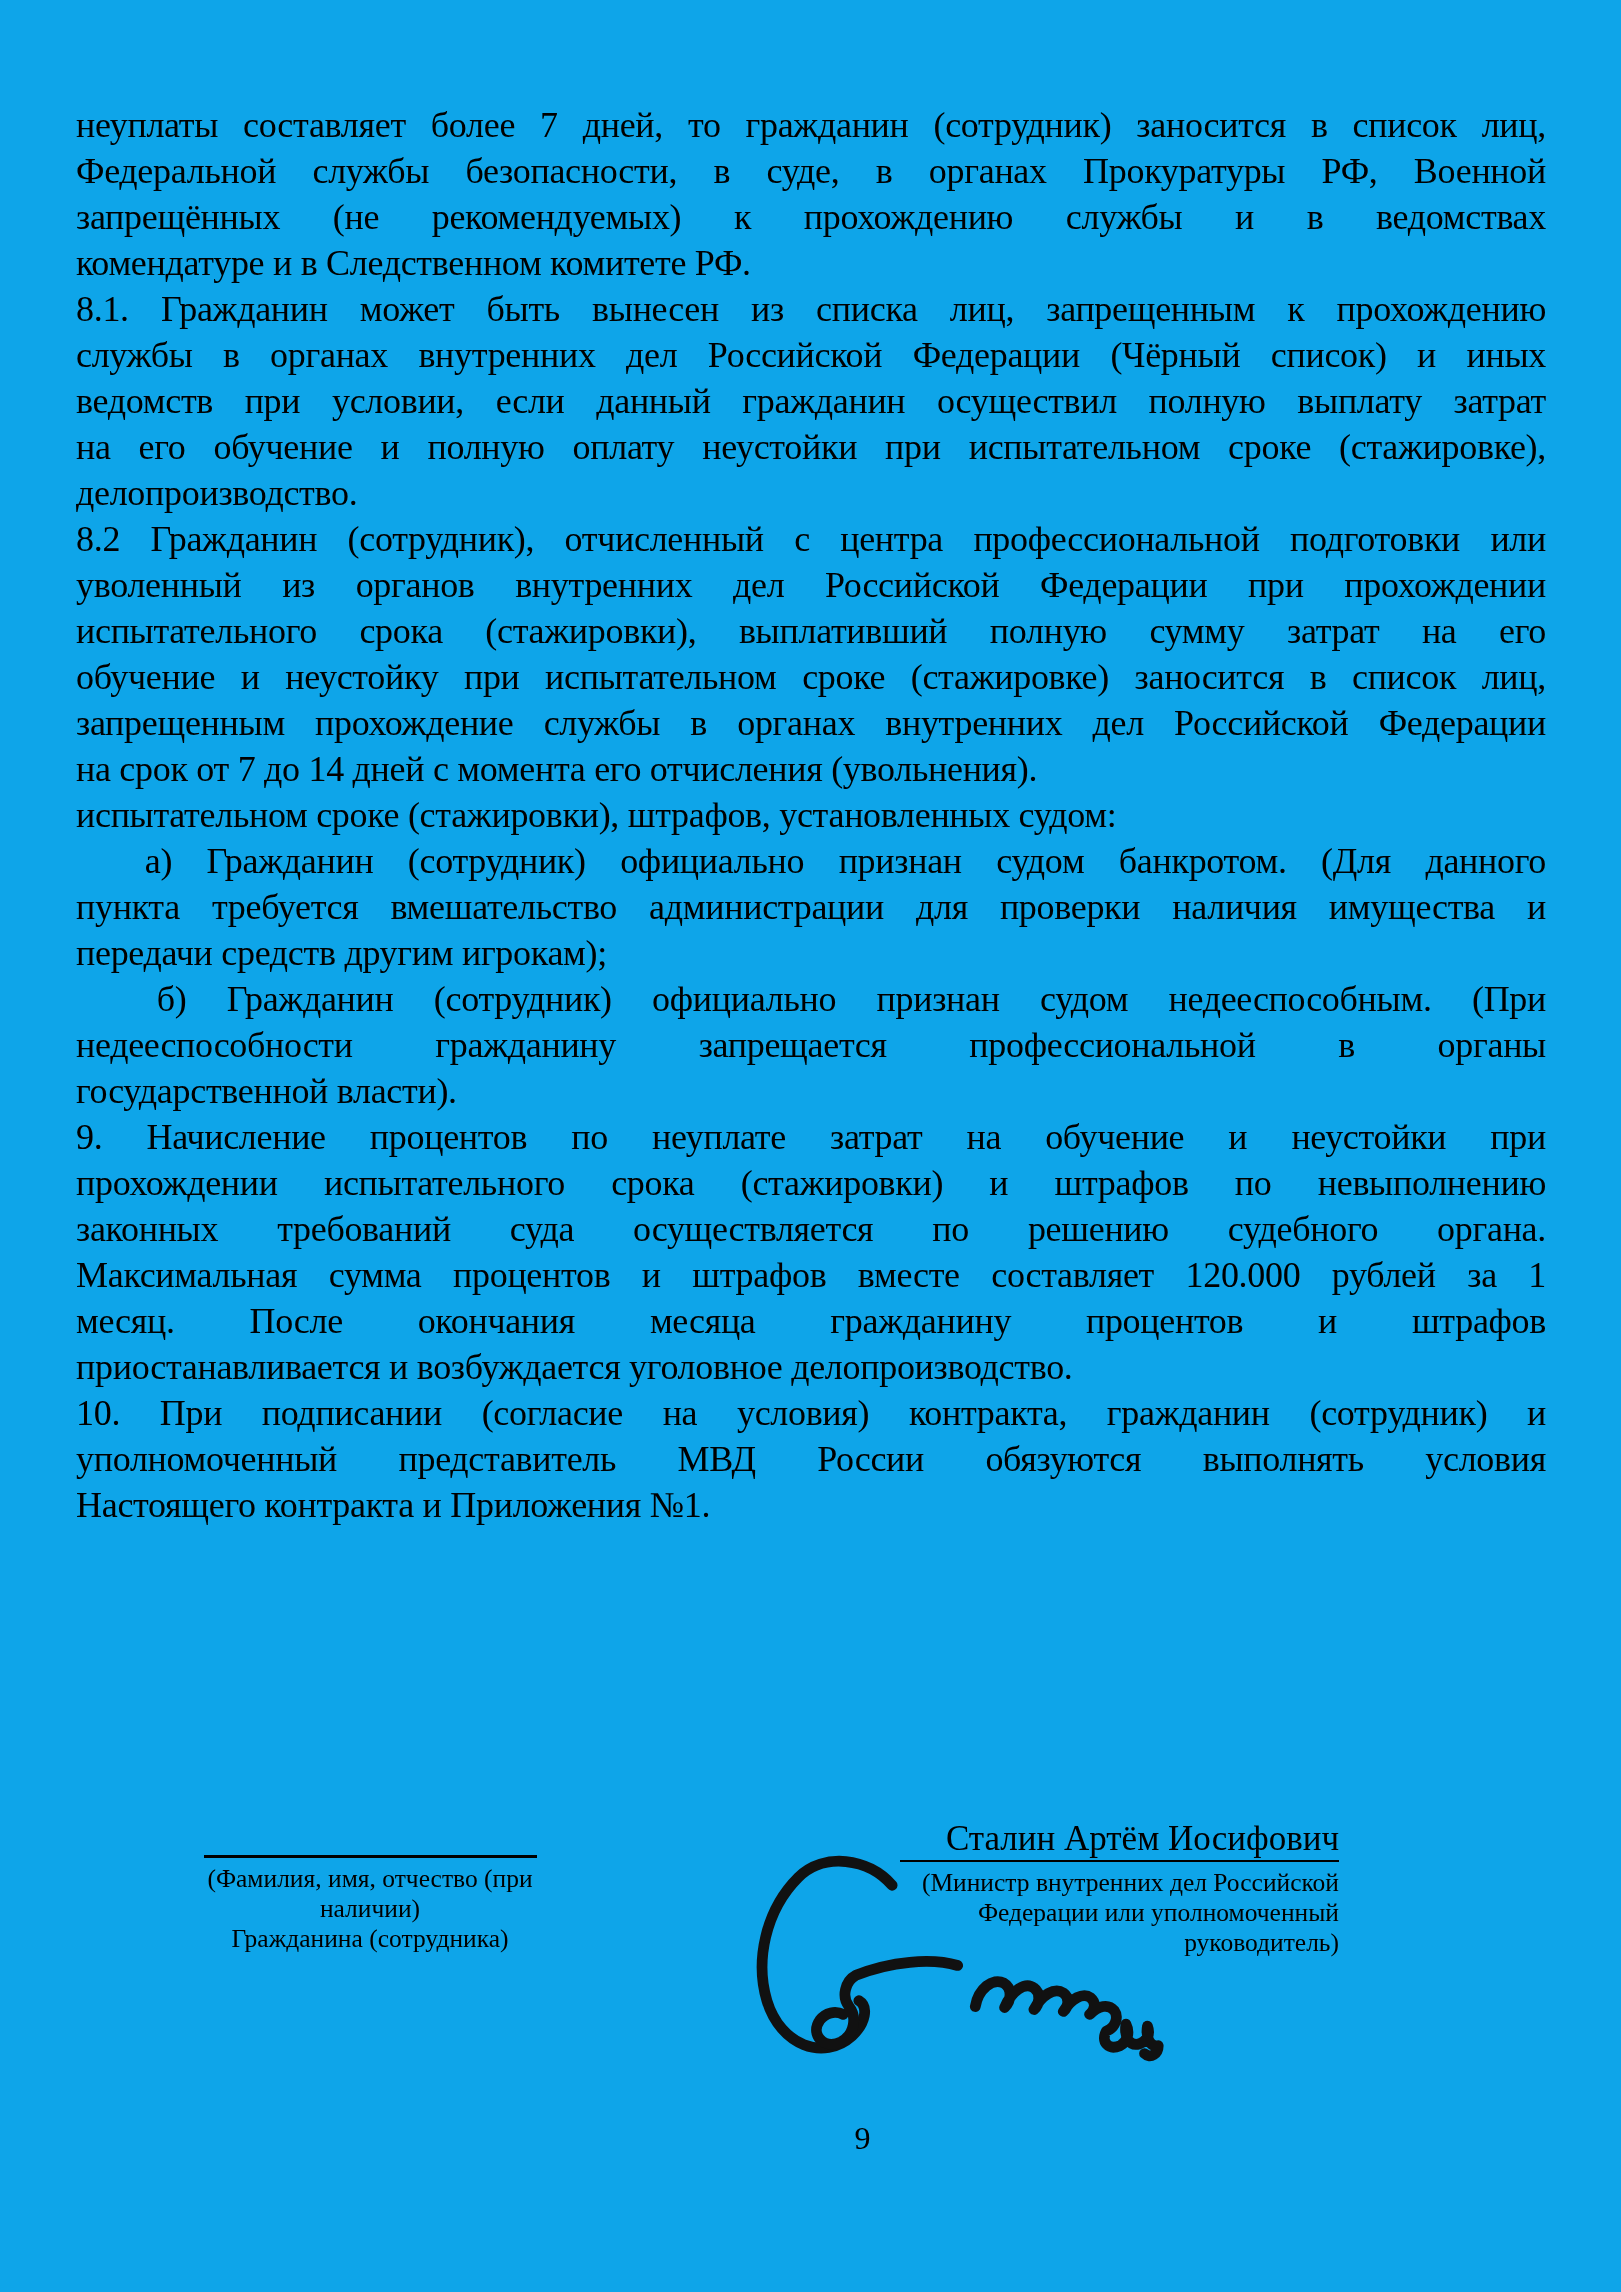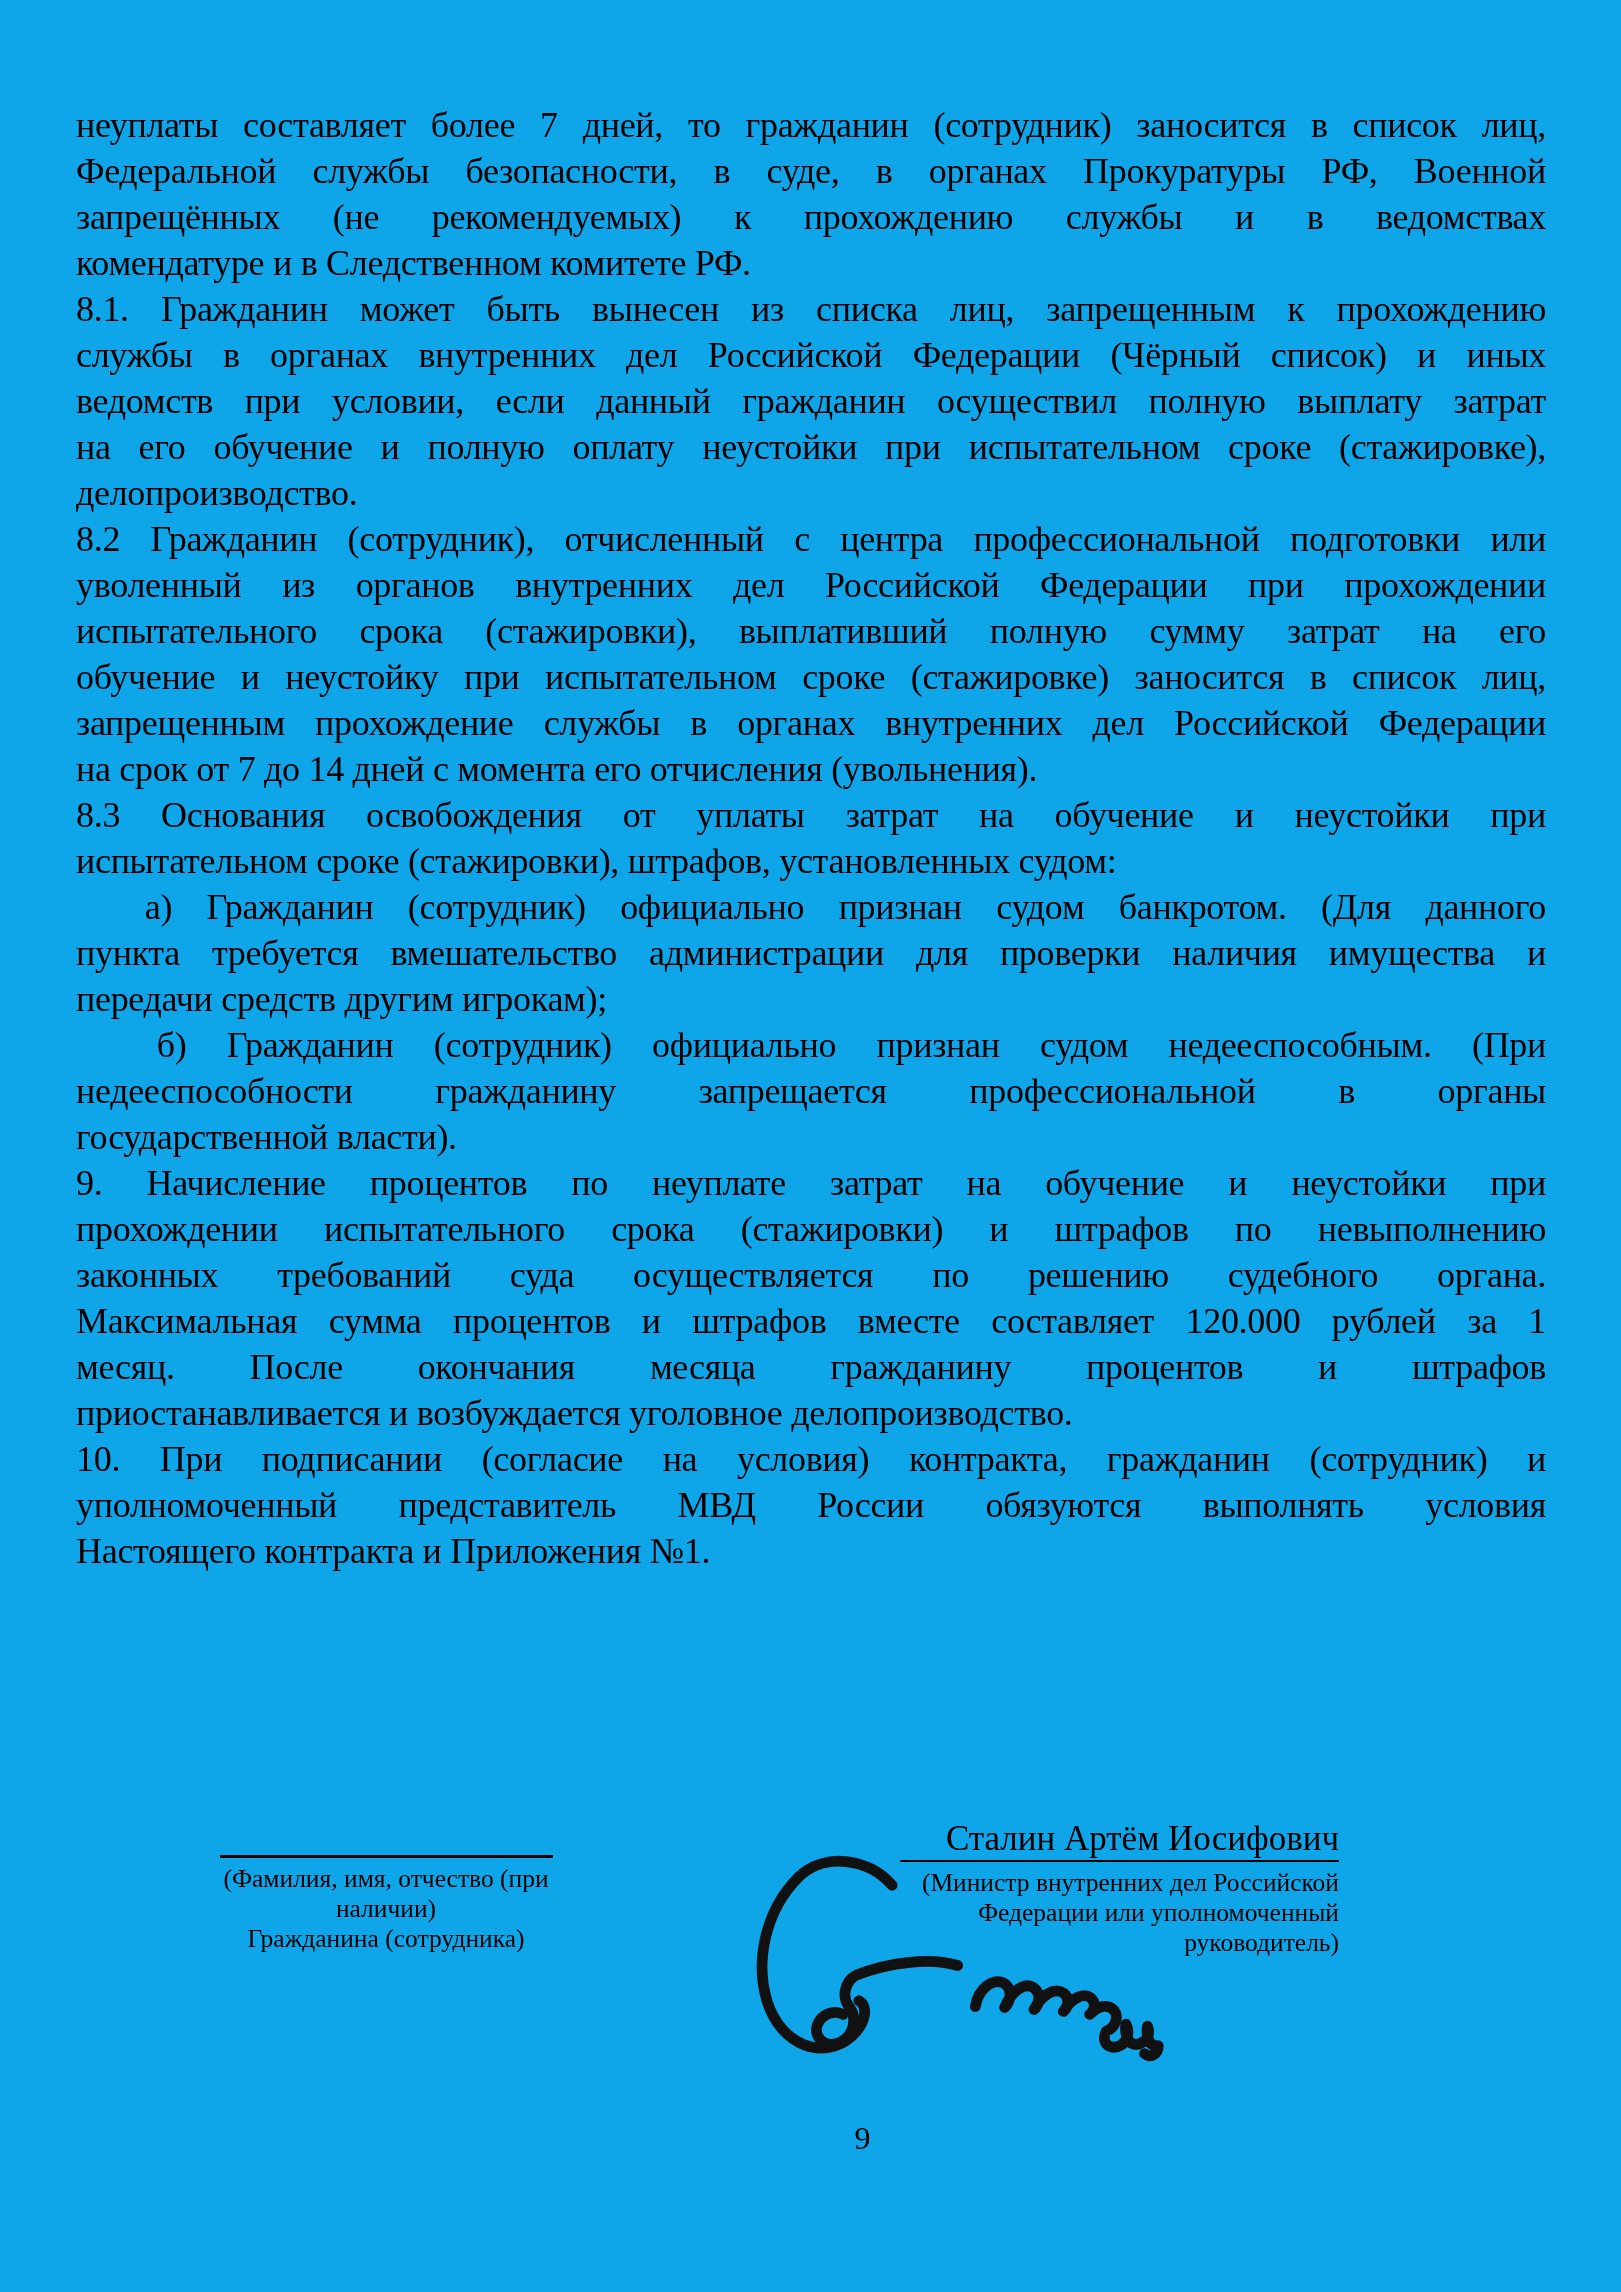--- a/index.html
+++ b/index.html
@@ -28,21 +28,20 @@
     white-space:normal;
   }
   .line.last {
     text-align-last:left;
     -moz-text-align-last:left;
   }
   
   .sig-left {
     position:absolute; left:201px; top:1855px; width:338px;
     text-align:center;
-    margin-left:16px;
   }
   .sig-left .rule { border-top:3.9px solid #000; width:333px; margin:0 auto 5.9px auto; }
   .sig-caption { font-size:25.5px; line-height:30px; color:#000; }
   .sig-right {
     position:absolute; left:900px; top:1819px; width:439px;
     text-align:right;
   }
   .sig-right .name { font-size:35px; line-height:39px; }
   .sig-right .rule { border-top:2.9px solid #000; width:439px; margin:2px auto 5.9px auto; }
   .signature-svg {
@@ -68,21 +67,20 @@
       <div class="line">службы в органах внутренних дел Российской Федерации (Чёрный список) и иных</div>
       <div class="line">ведомств при условии, если данный гражданин осуществил полную выплату затрат</div>
       <div class="line">на его обучение и полную оплату неустойки при испытательном сроке (стажировке),</div>
       <div class="line last">делопроизводство.</div>
       <div class="line">8.2 Гражданин (сотрудник), отчисленный с центра профессиональной подготовки или</div>
       <div class="line">уволенный из органов внутренних дел Российской Федерации при прохождении</div>
       <div class="line">испытательного срока (стажировки), выплативший полную сумму затрат на его</div>
       <div class="line">обучение и неустойку при испытательном сроке (стажировке) заносится в список лиц,</div>
       <div class="line">запрещенным прохождение службы в органах внутренних дел Российской Федерации</div>
       <div class="line last">на срок от 7 до 14 дней с момента его отчисления (увольнения).</div>
-      <div class="line">8.3 Основания освобождения от уплаты затрат на обучение и неустойки при</div>
       <div class="line last">испытательном сроке (стажировки), штрафов, установленных судом:</div>
       <div class="line">&nbsp;&nbsp;а) Гражданин (сотрудник) официально признан судом банкротом. (Для данного</div>
       <div class="line">пункта требуется вмешательство администрации для проверки наличия имущества и</div>
       <div class="line last">передачи средств другим игрокам);</div>
       <div class="line">&nbsp;&nbsp;б) Гражданин (сотрудник) официально признан судом недееспособным. (При</div>
       <div class="line">недееспособности гражданину запрещается профессиональной в органы</div>
       <div class="line last">государственной власти).</div>
       <div class="line">9. Начисление процентов по неуплате затрат на обучение и неустойки при</div>
       <div class="line">прохождении испытательного срока (стажировки) и штрафов по невыполнению</div>
       <div class="line">законных требований суда осуществляется по решению судебного органа.</div>

